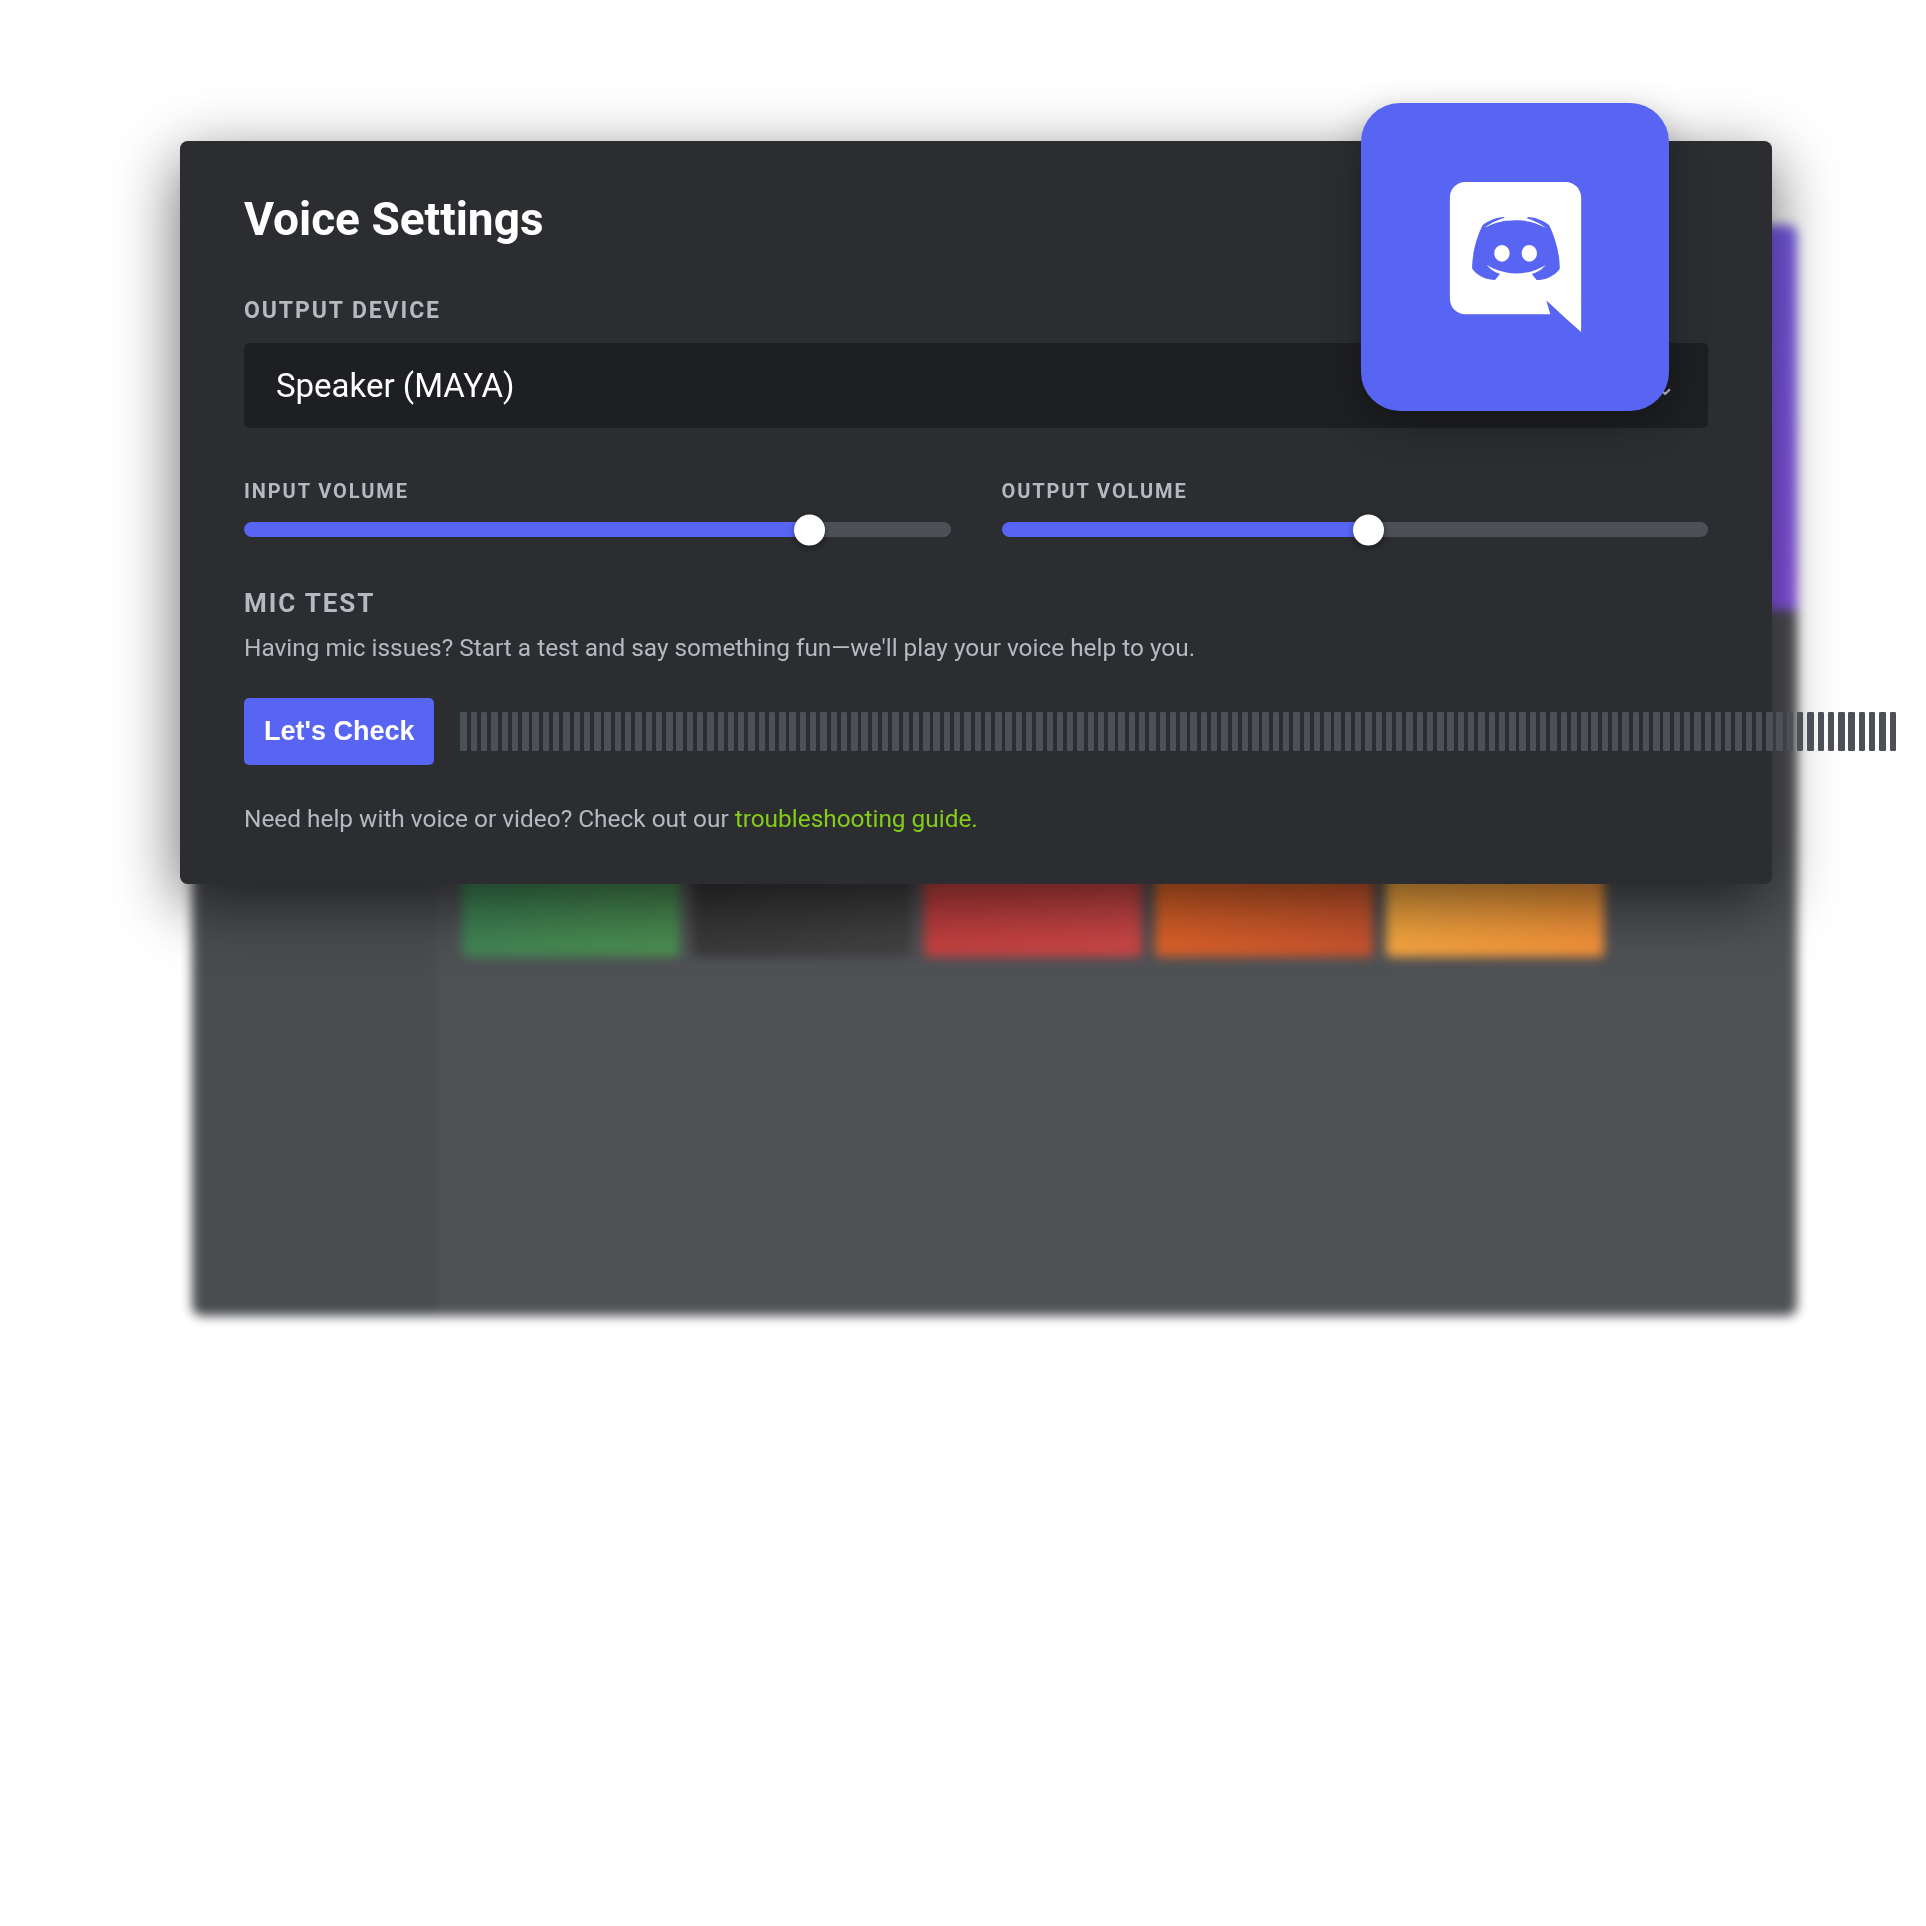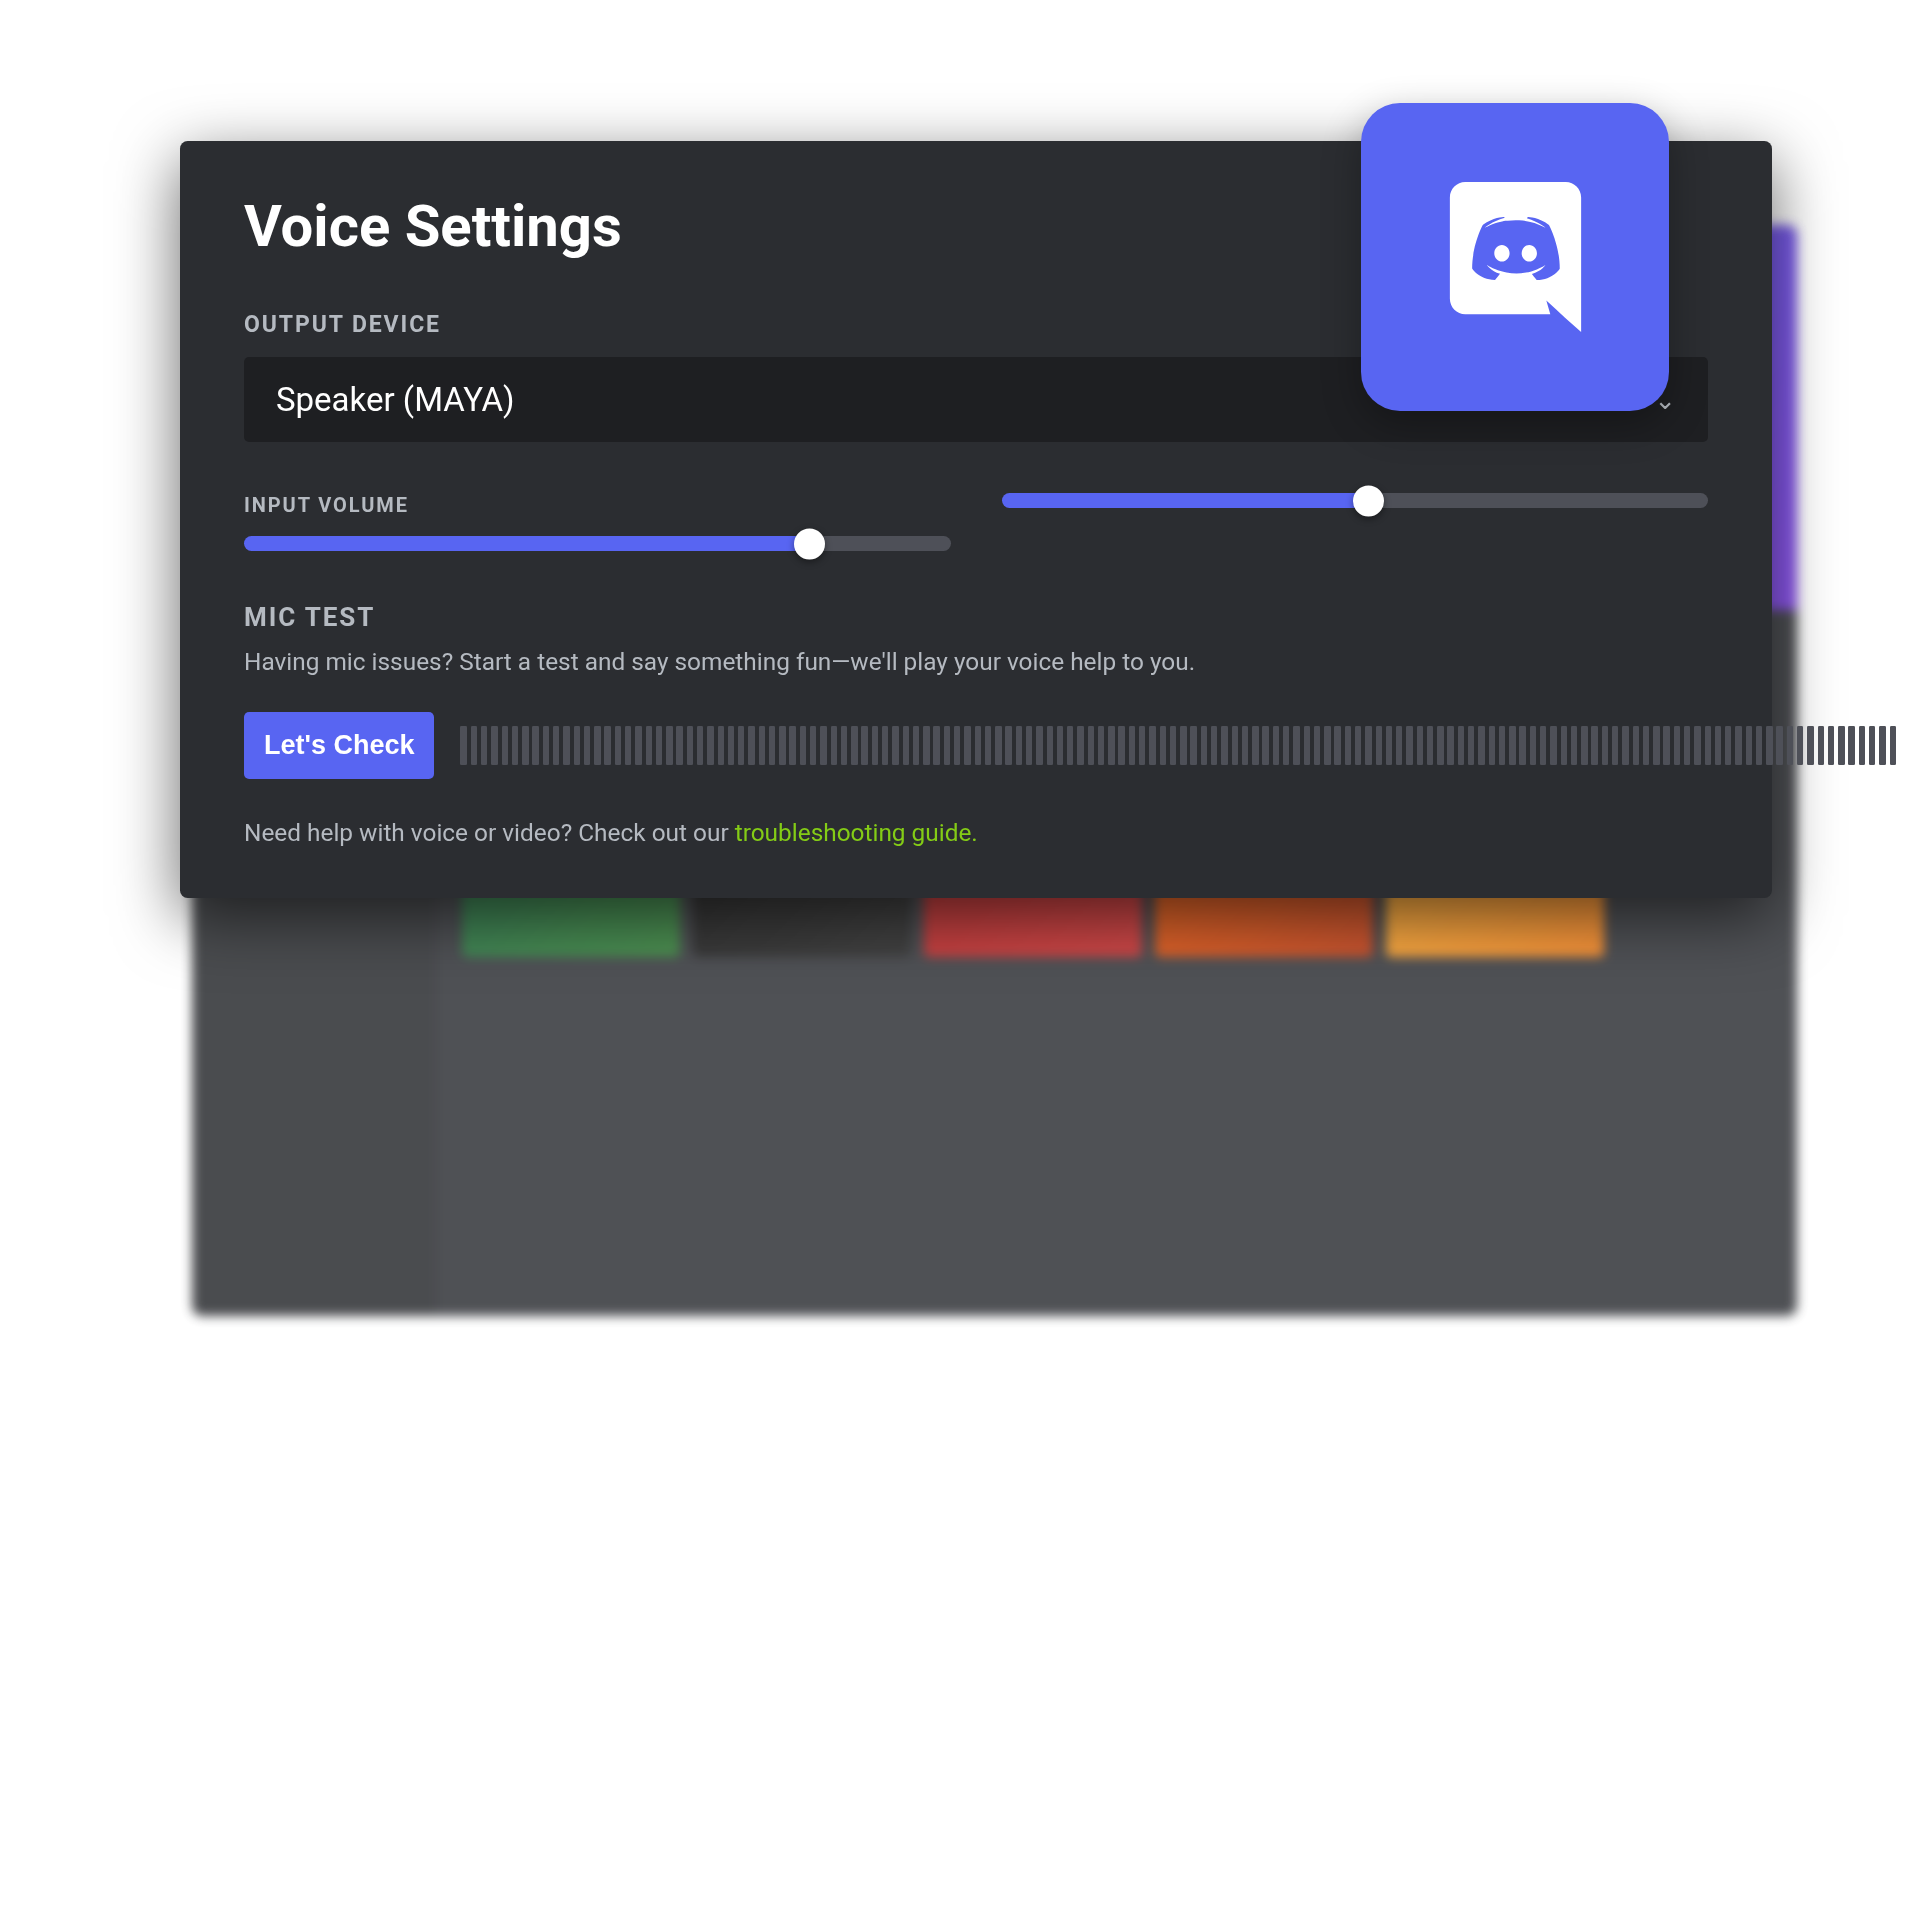--- a/index.html
+++ b/index.html
@@ -135,21 +135,21 @@
       left: 116px;
       width: 1592px;
       background: #2b2d31;
       border-radius: 7.7px;
       padding: 51px 64px 51px 64px;
       box-shadow: 0 19px 64px rgba(0,0,0,0.6);
       z-index: 10;
     }
 
     .panel-title {
-      font-size: 58px;
+      font-size: 46px;
       font-weight: 700;
       color: #ffffff;
       margin-bottom: 51px;
     }
 
     .device-row {
       display: flex;
       gap: 51px;
       margin-bottom: 51px;
     }
@@ -397,20 +397,21 @@
     <div class="volume-row">
 
       <div class="volume-column">
         <div class="volume-label">INPUT VOLUME</div>
         <div class="slider-track input-slider-track">
           <div class="slider-thumb input-slider-thumb"></div>
         </div>
       </div>
 
       <div class="volume-column">
+        <div class="volume-label">OUTPUT VOLUME</div>
         <div class="slider-track output-slider-track">
           <div class="slider-thumb output-slider-thumb"></div>
         </div>
       </div>
 
     </div>
 
     <div class="mic-test-section">
       <div class="mic-test-title">MIC TEST</div>
       <div class="mic-test-description">Having mic issues? Start a test and say something fun—we'll play your voice help to you.</div>

